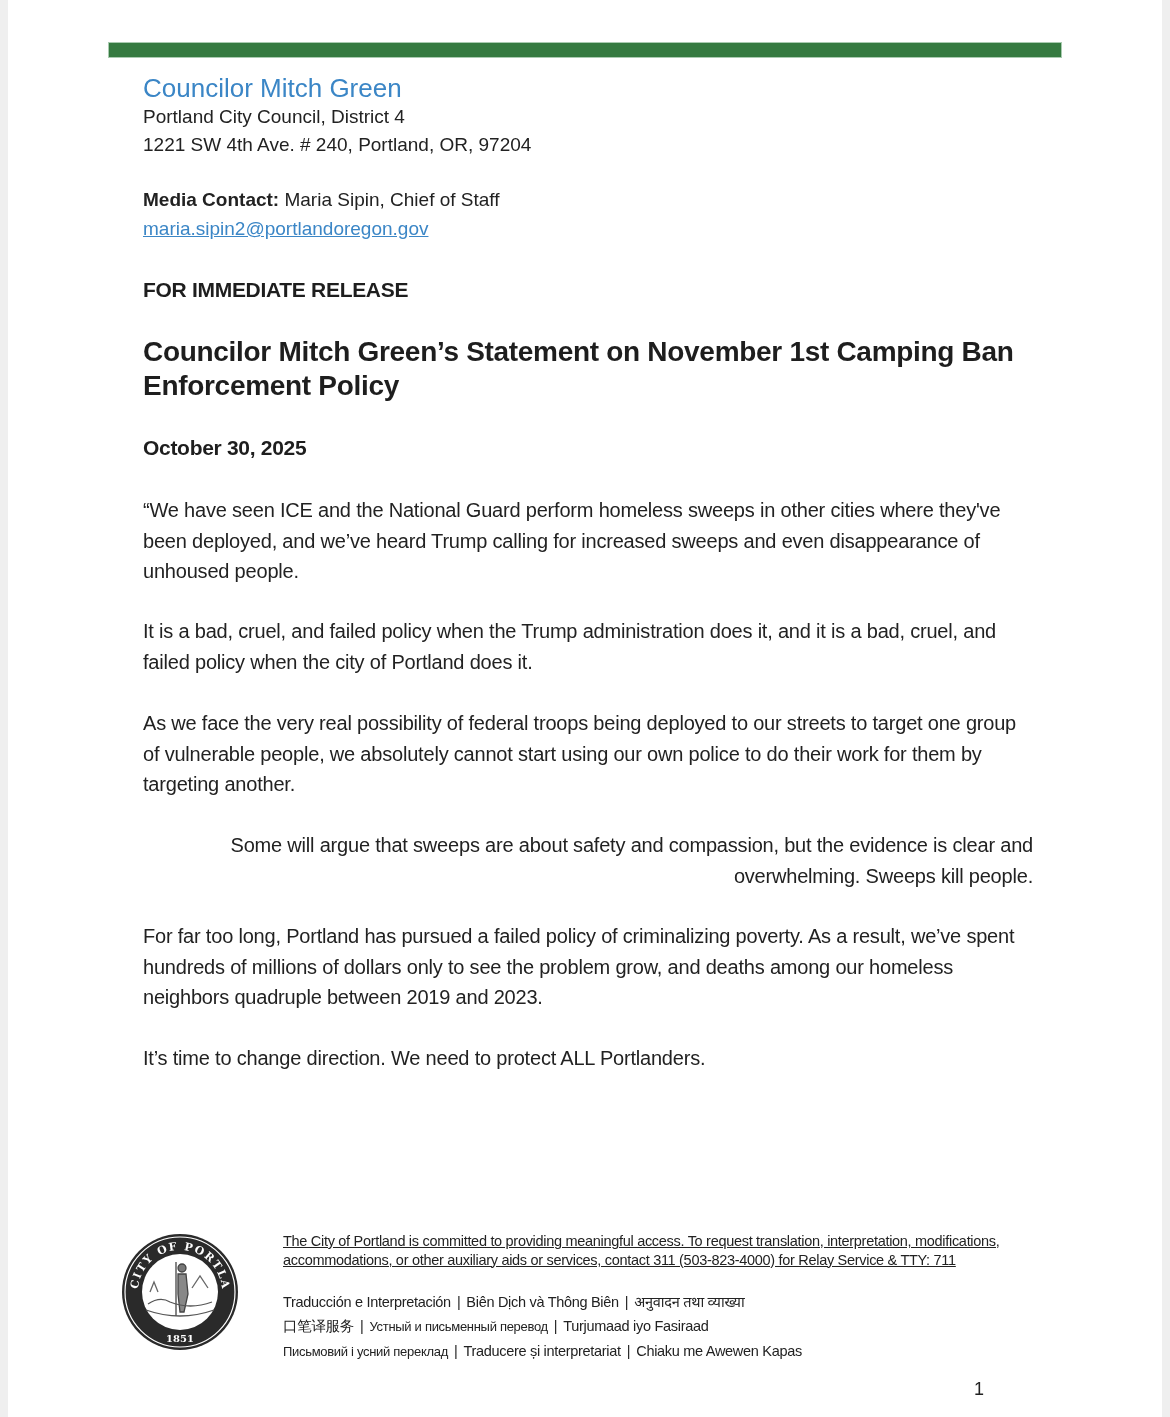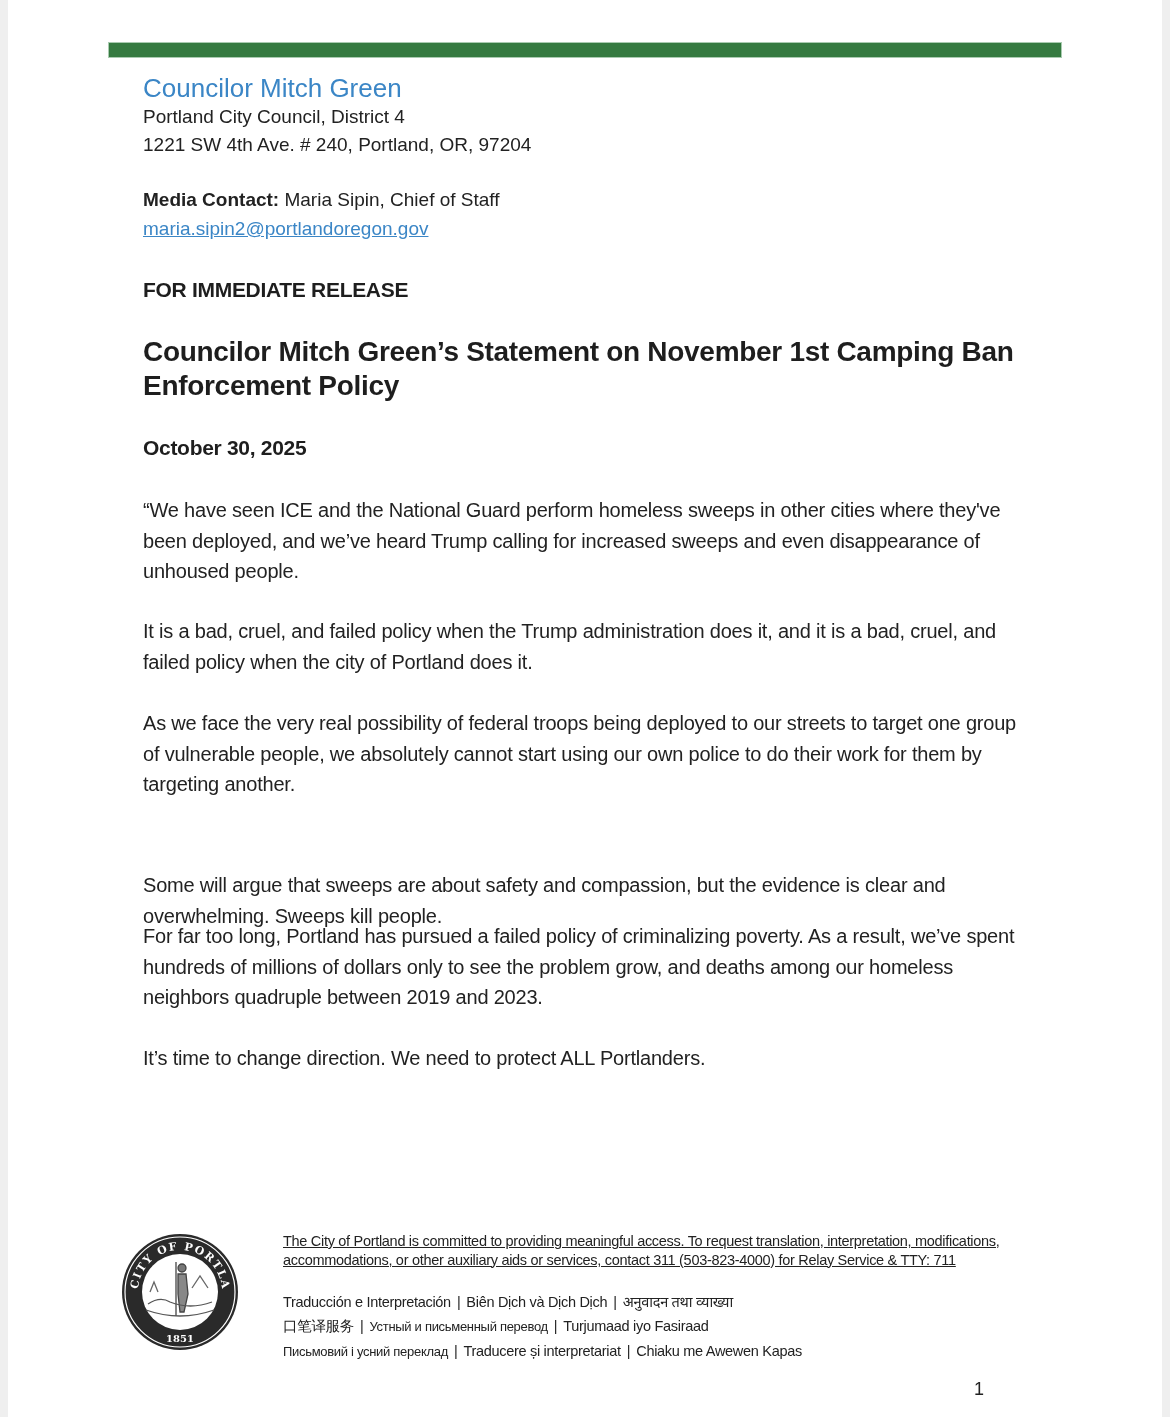--- a/index.html
+++ b/index.html
@@ -35,21 +35,21 @@
     font-size: 28px; font-weight: bold; line-height: 34px; letter-spacing: -0.3px;
   }
   .date { position: absolute; top: 436px; left: 0; font-size: 21px; font-weight: bold; letter-spacing: -0.3px; }
   .para {
     position: absolute; left: 0; width: 890px; font-size: 20px; line-height: 30.5px; color: #222;
     letter-spacing: -0.2px;
   }
   .p1 { top: 495px; }
   .p2 { top: 616px; }
   .p3 { top: 708px; }
-  .p4 { top: 870px; }
+  .p4 { top: 830px; text-align: right; }
   .p5 { top: 921px; }
   .p6 { top: 1043px; }
   .seal {
     position: absolute; left: 112px; top: 1232px; width: 120px; height: 120px;
   }
   .footer {
     position: absolute; left: 275px; top: 1232px; width: 720px;
     font-size: 14.5px; color: #222; letter-spacing: -0.3px;
   }
   .access { line-height: 18.5px; text-decoration: underline; }
@@ -103,21 +103,21 @@
       <path d="M72 56 L80 44 L88 56" stroke="#666"></path>
       <path d="M30 60 L34 50 L38 60" stroke="#666"></path>
       <path d="M26 78 Q60 90 94 78" stroke="#555"></path>
     </g>
   </svg>
 
   <div class="footer">
     <div class="access">The City of Portland is committed to providing meaningful access. To request translation, interpretation, modifications, accommodations, or other auxiliary aids or services, contact 311 (503-823-4000) for Relay Service &amp; TTY: 711</div>
     <div class="langs">
       <div>
-        <span>Traducción e Interpretación</span><span class="sep">|</span><span>Biên Dịch và Dịch Dịch</span><span class="sep">|</span><span>अनुवादन तथा व्याख्या</span>
+        <span>Traducción e Interpretación</span><span class="sep">|</span><span>Biên Dịch và Thông Biên</span><span class="sep">|</span><span>अनुवादन तथा व्याख्या</span>
       </div>
       <div>
         <span>口笔译服务</span><span class="sep">|</span><span class="small">Устный и письменный перевод</span><span class="sep">|</span><span>Turjumaad iyo Fasiraad</span>
       </div>
       <div>
         <span class="small">Письмовий і усний переклад</span><span class="sep">|</span><span>Traducere și interpretariat</span><span class="sep">|</span><span>Chiaku me Awewen Kapas</span>
       </div>
     </div>
   </div>
 

